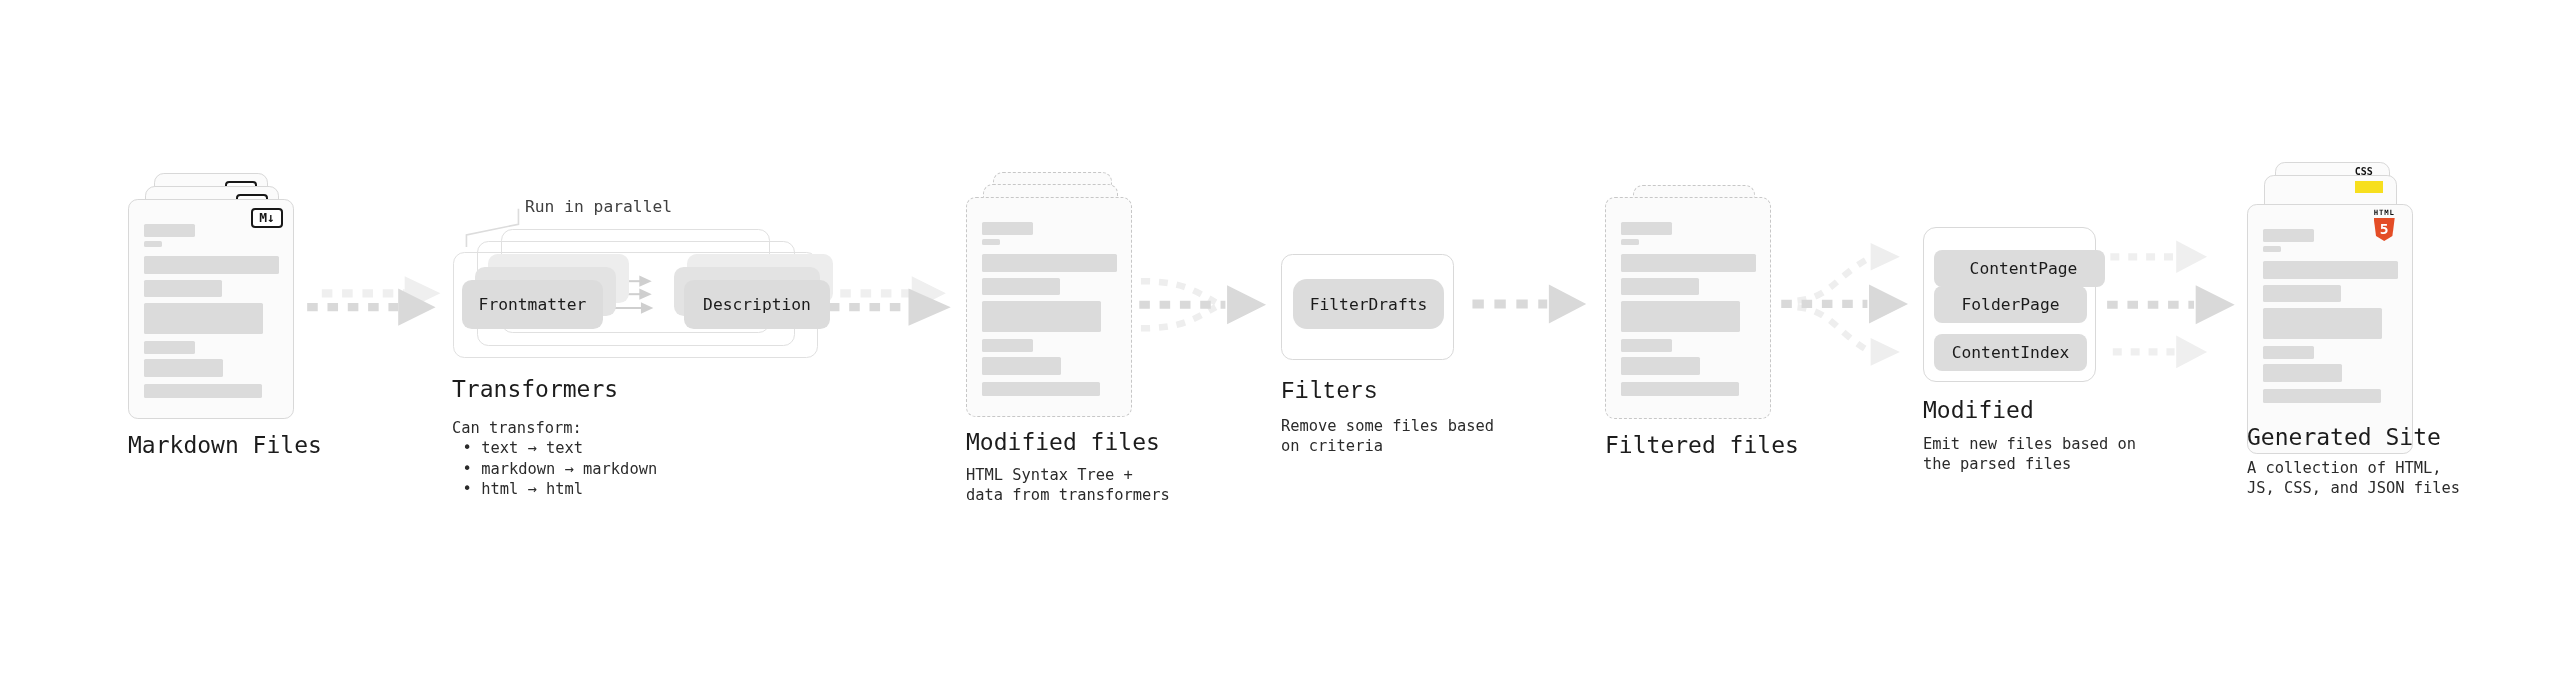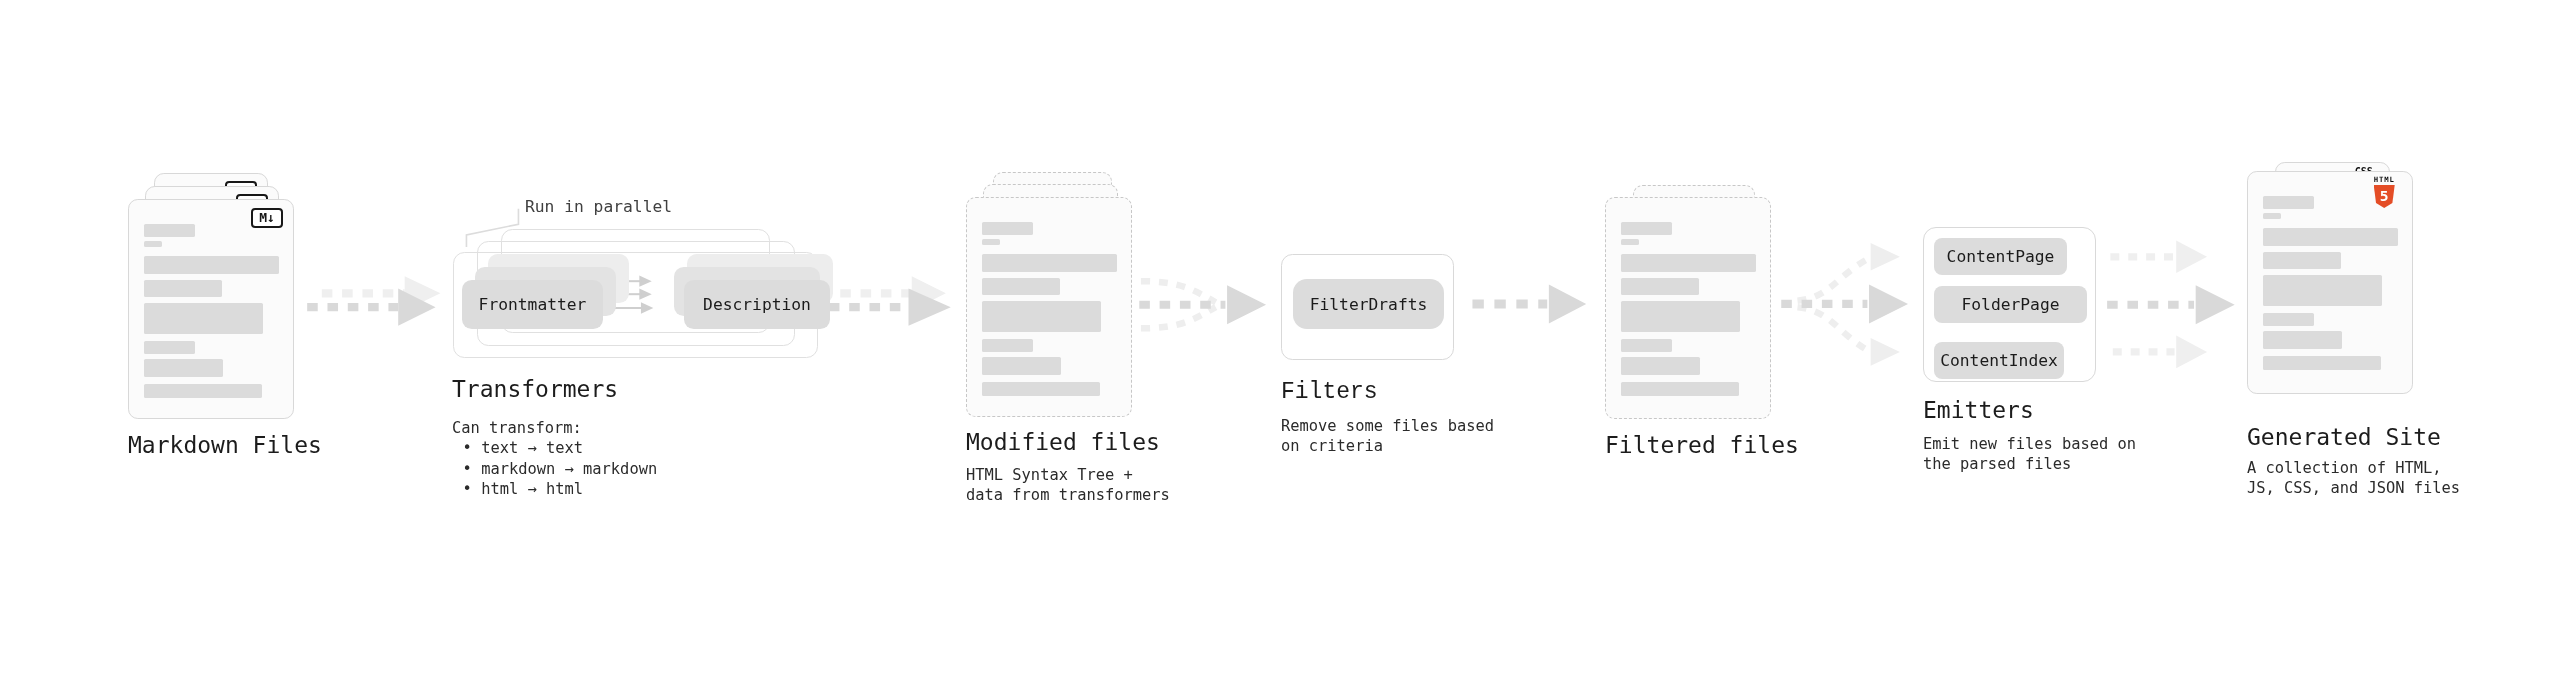--- a/index.html
+++ b/index.html
@@ -206,41 +206,41 @@
     <div class="bar b5"></div>
     <div class="bar b6"></div>
     <div class="bar b7"></div>
     <div class="bar b8"></div>
   </div>
   <div class="stage-title" style="left:1605px; top:431px;">Filtered files</div>
 </div>
 
 <div class="abs">
   <div class="panel-box" style="left:1923px; top:227px; width:173px; height:155px; border-radius:13px;"></div>
-  <div class="step-box" style="left:1934px; top:238px; width:133px; height:37px; border-radius:8.1px;">ContentPage</div>
+  <div class="step-box" style="left:1934px; top:250px; width:163px; height:37px; border-radius:8.1px;padding-left:8px;">ContentPage</div>
   <div class="step-box" style="left:1934px; top:286px; width:153px; height:37px; border-radius:8.1px;">FolderPage</div>
-  <div class="step-box" style="left:1934px; top:334px; width:130px; height:37px; border-radius:8.1px;margin-top:8px;">ContentIndex</div>
-  <div class="stage-title" style="left:1923px; top:396px;">Emitters</div>
+  <div class="step-box" style="left:1934px; top:334px; width:153px; height:37px; border-radius:8.1px;">ContentIndex</div>
+  <div class="stage-title" style="left:1923px; top:396px;">Modified</div>
   <div class="stage-desc" style="left:1923px; top:434px;">
     <div>Emit new files based on</div>
     <div>the parsed files</div>
   </div>
 </div>
 
 <div class="abs">
   <div class="doc" style="left:2275px; top:162px; width:115px; height:211px;">
     <div class="css-icon">
       <div class="css-label">CSS</div>
       <div class="css-underline"></div>
     </div>
   </div>
   <div class="doc" style="left:2264px; top:175px; width:133px; height:211px;">
     <div class="js-icon"></div>
   </div>
-  <div class="doc" style="left:2247px; top:171px; width:166px; height:223px;">
+  <div class="doc" style="left:2247px; top:204px; width:166px; height:250px;">
     <div class="html5-icon">
       <div class="html5-label">HTML</div>
       <div class="html5-shield">5</div>
     </div>
     <div class="bar b1"></div>
     <div class="bar b2"></div>
     <div class="bar b3"></div>
     <div class="bar b4"></div>
     <div class="bar b5"></div>
     <div class="bar b6"></div>

